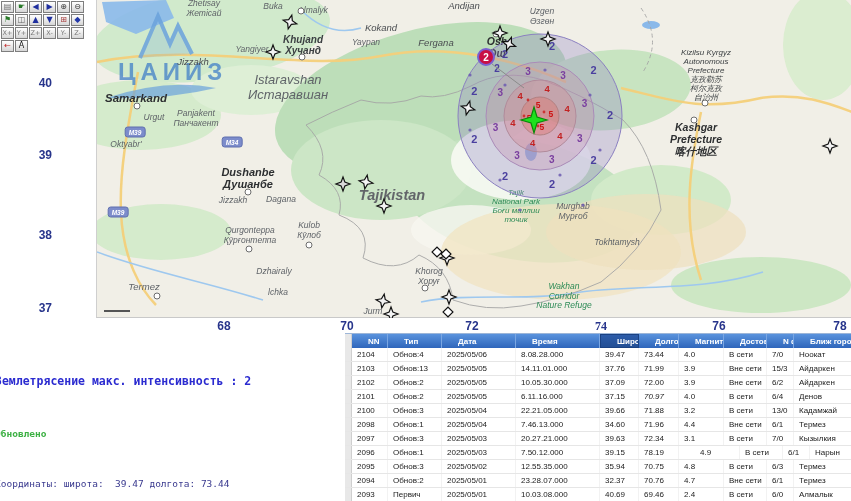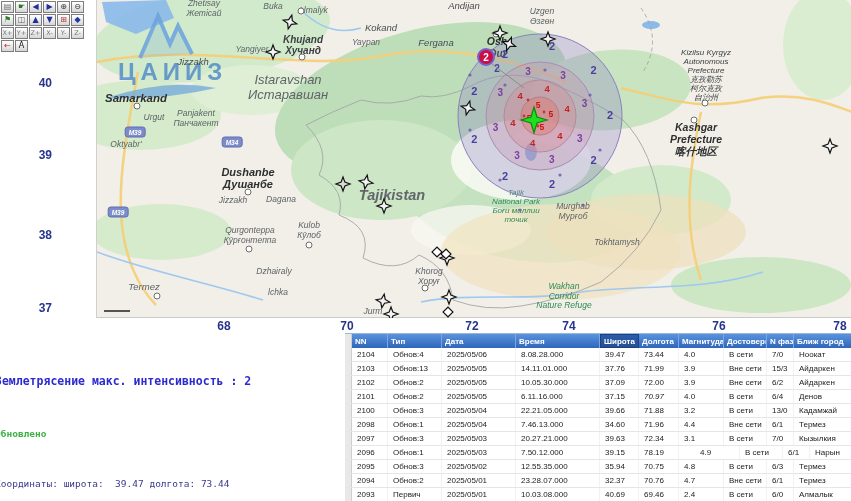--- a/index.html
+++ b/index.html
@@ -41,21 +41,21 @@
         white-space:pre;}
   .info-l1{font-size:11.5px;font-weight:bold;color:#2b2bd0;margin-bottom:2px;}
   .info-l2{font-size:9.5px;font-weight:bold;color:#3cb043;margin-bottom:1px;}
   .info-l3,.info-l4,.info-l5{font-size:9.5px;color:#3a3a8f;margin-bottom:1px;}
 
   
   #table{position:absolute;left:345px;top:333px;width:506px;height:168px;z-index:20;
          font-size:8px;color:#222;background:#fff;border-top:1px solid #9db6d8;}
   .t-head{display:flex;height:14px;}
   .sel-strip{width:6px;background:#e8e8e8;border-right:1px solid #cfcfcf;flex:none;}
-  .h-cell{box-sizing:border-box;flex:none;display:flex;align-items:center;padding-left:3px;
+  .h-cell{box-sizing:border-box;flex:none;display:flex;align-items:center;padding-left:16px;
           background:linear-gradient(#5a93dd,#2f66bb);color:#fff;font-weight:bold;
           border-right:1px solid #7aa6e2;overflow:hidden;white-space:nowrap;cursor:pointer;}
   .h-cell.sorted{background:linear-gradient(#2c5ca9,#234f95);border:1px solid #1a4283;}
   .t-row{display:flex;height:13px;border-bottom:1px solid #e6e6e6;cursor:pointer;}
   .t-cell{box-sizing:border-box;flex:none;display:flex;align-items:center;padding-left:5px;
           border-right:1px solid #f2f2f2;overflow:hidden;white-space:nowrap;}
 </style>
 </head>
 <body>
 
@@ -310,21 +310,21 @@
     </svg>
 
   <div id="axes">
       <div class="lat-label" style="left: 26px; top: 76px;">40</div>
       <div class="lat-label" style="left: 26px; top: 148px;">39</div>
       <div class="lat-label" style="left: 26px; top: 228px;">38</div>
       <div class="lat-label" style="left: 26px; top: 301px;">37</div>
       <div class="lon-label" style="left: 209px;">68</div>
       <div class="lon-label" style="left: 332px;">70</div>
       <div class="lon-label" style="left: 457px;">72</div>
-      <div class="lon-label" style="left: 554px;">74</div>
+      <div class="lon-label" style="left: 586px; font-family: Liberation Serif, serif;">74</div>
       <div class="lon-label" style="left: 704px;">76</div>
       <div class="lon-label" style="left: 825px;">78</div>
     </div>
 
   <div id="info">
     <div class="info-l1">Землетрясение макс. интенсивность : 2</div>
     <div class="info-l2">Обновлено</div>
     <div class="info-l3">Координаты: широта:  39.47 долгота: 73.44</div>
     
     

